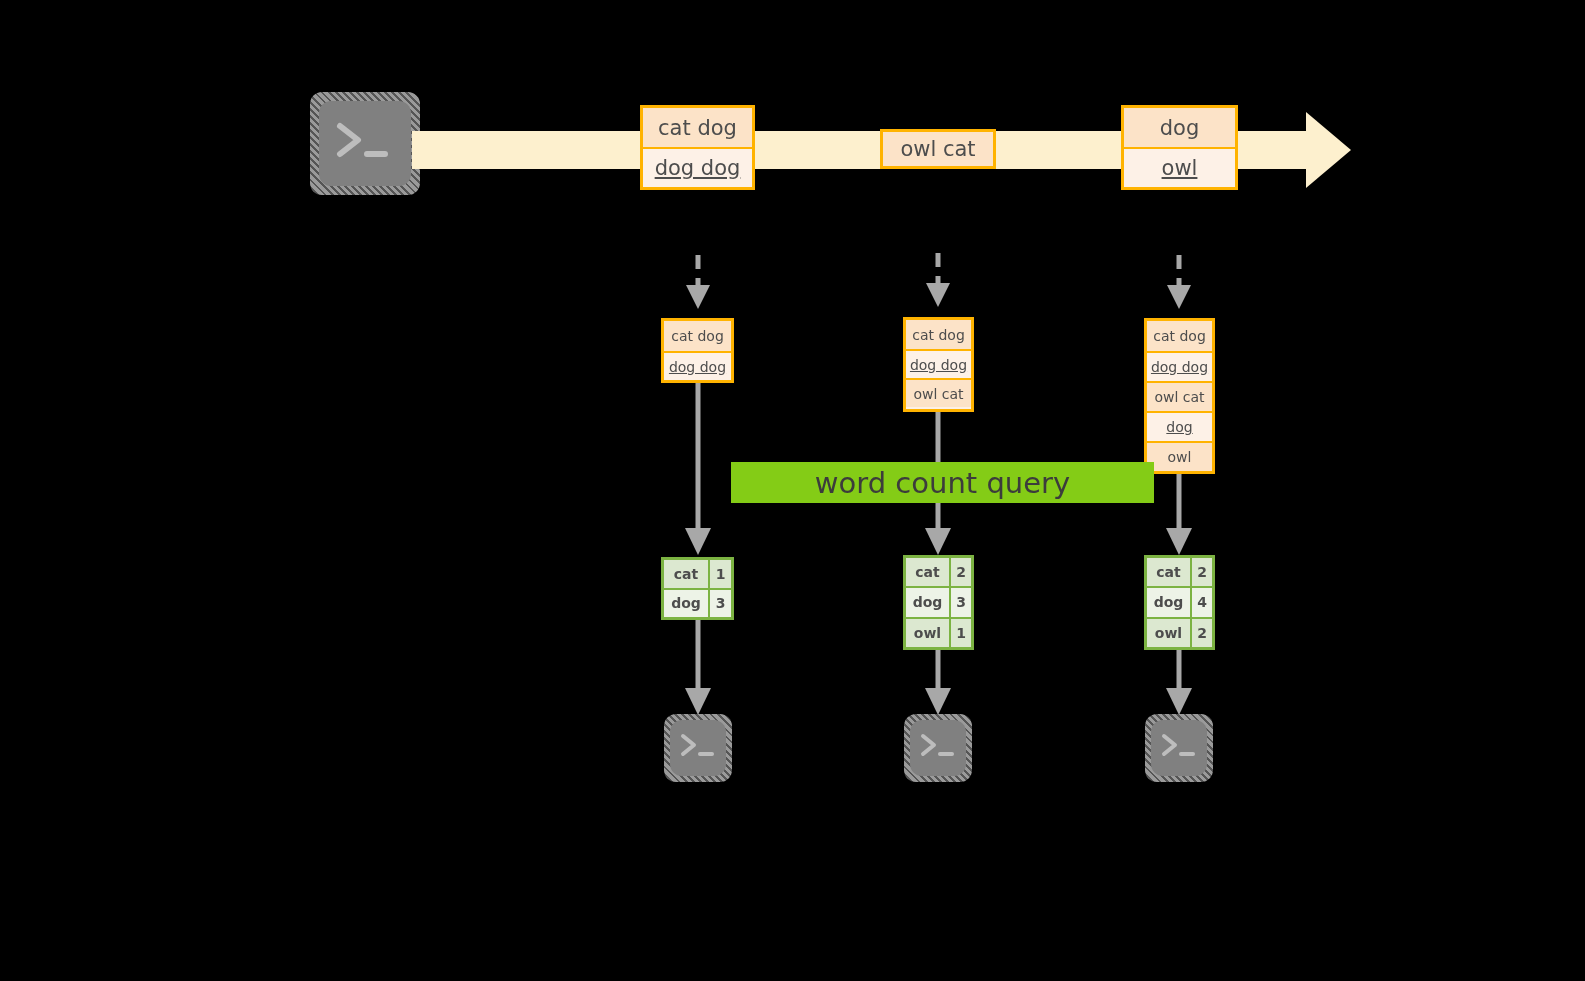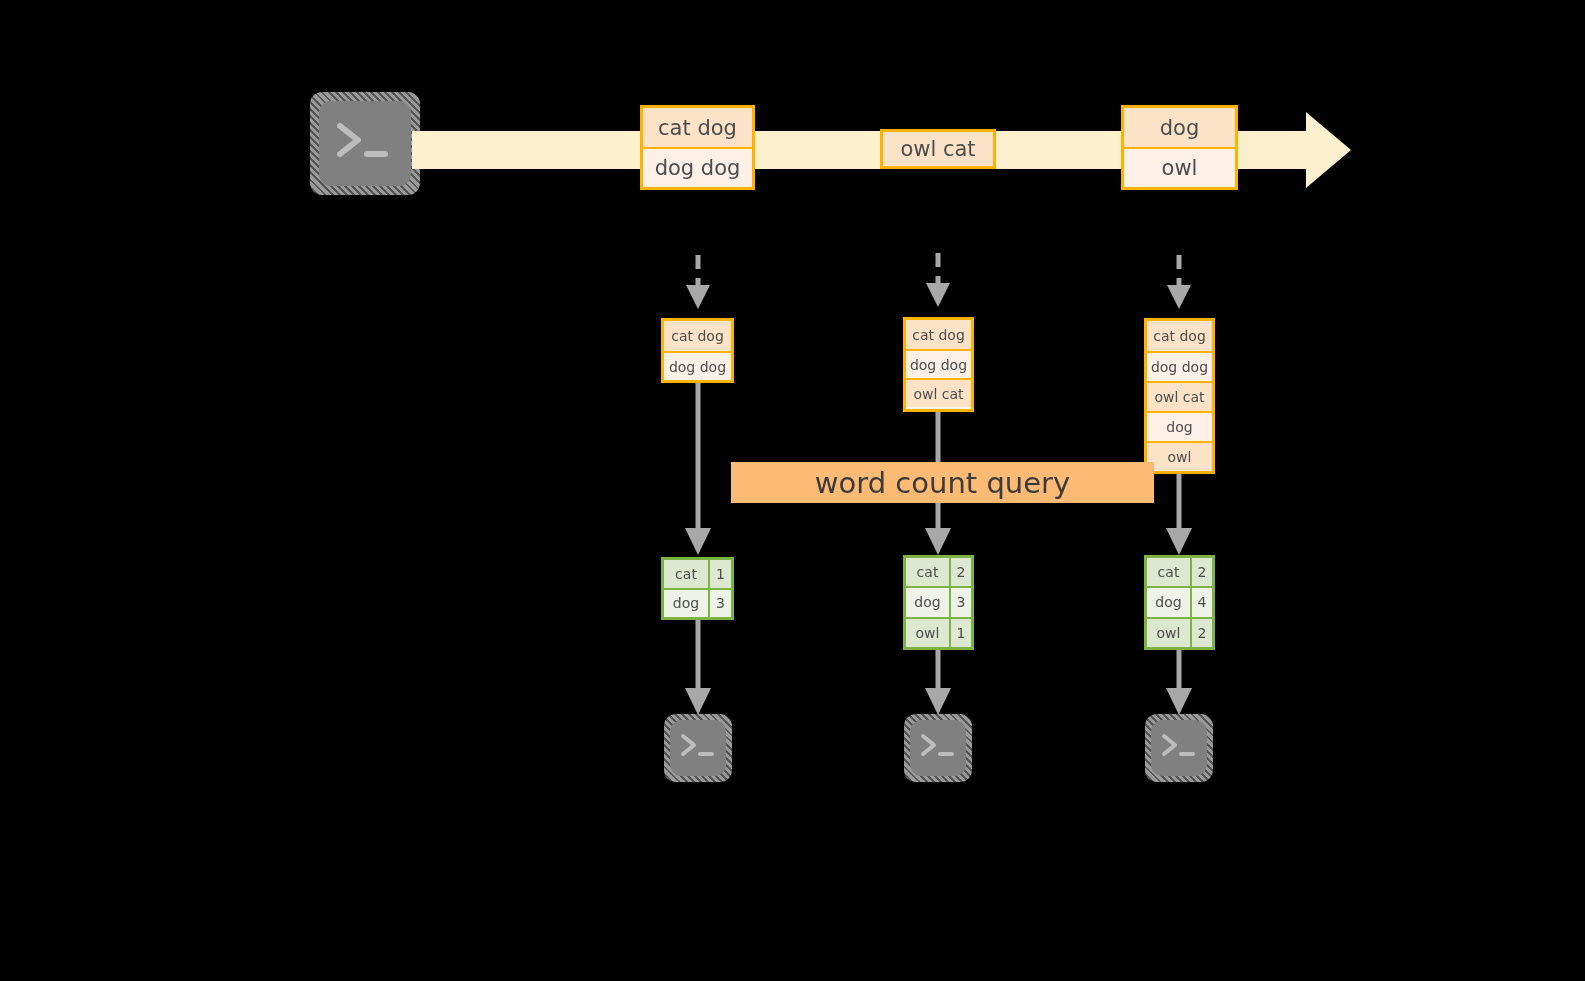--- a/index.html
+++ b/index.html
@@ -17,39 +17,39 @@
 
   
   .band{position:absolute;background:#FDF0CE;}
 
   
   .rec{position:absolute;box-sizing:border-box;border:3px solid #FFB300;
        background:#FDF0E6;}
   .rec .row{box-sizing:border-box;display:flex;align-items:center;
        justify-content:center;color:#4d4d4d;white-space:nowrap;}
   .rec .row.dark{background:#FCE3C8;}
-  .rec .row.lite{background:#FDF1E7;}
+  .rec .row.lite{background:#FDF1E7;text-decoration:underline;}
   .rec .row.sep{border-top:2px solid #FFB300;}
 
   
   .tbl{position:absolute;box-sizing:border-box;border:3px solid #7CB342;
        display:flex;flex-direction:column;}
   .tbl .trow{display:flex;flex:1 1 auto;box-sizing:border-box;}
   .tbl .trow.sep{border-top:2px solid #7CB342;}
   .tbl .k,.tbl .v{box-sizing:border-box;display:flex;align-items:center;
-       justify-content:center;color:#4d4d4d;}
+       justify-content:center;color:#4d4d4d;font-weight:bold;}
   .tbl .v{border-left:2px solid #7CB342;}
   .tbl .shade-a .k,.tbl .shade-a .v{background:#DCE8D0;}
   .tbl .shade-b .k,.tbl .shade-b .v{background:#EDF3E7;}
 
   
   .conn{position:absolute;overflow:visible;}
 
   
-  .banner{position:absolute;background:#fdba74;display:flex;align-items:center;
+  .banner{position:absolute;background:#84cc16;display:flex;align-items:center;
        justify-content:center;color:#3c3c3c;}
 </style>
 </head>
 <body>
 
 <div class="stage">
 
   <div class="term" style="left:266px;top:92px;width:110px;height:103px;">
     <div class="hatch"></div>
     <div class="face" style="left:9px;top:9px;width:92px;height:85px;"></div>

